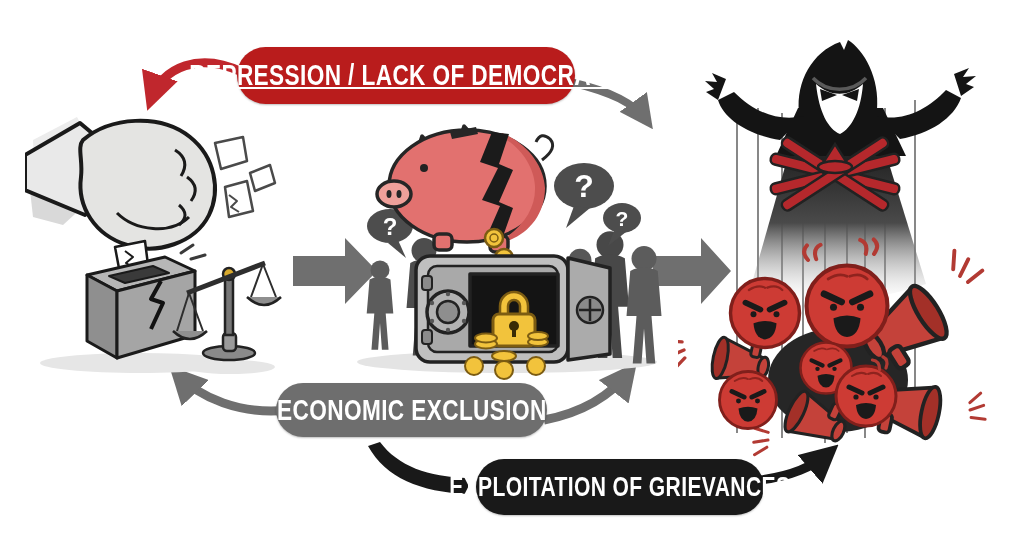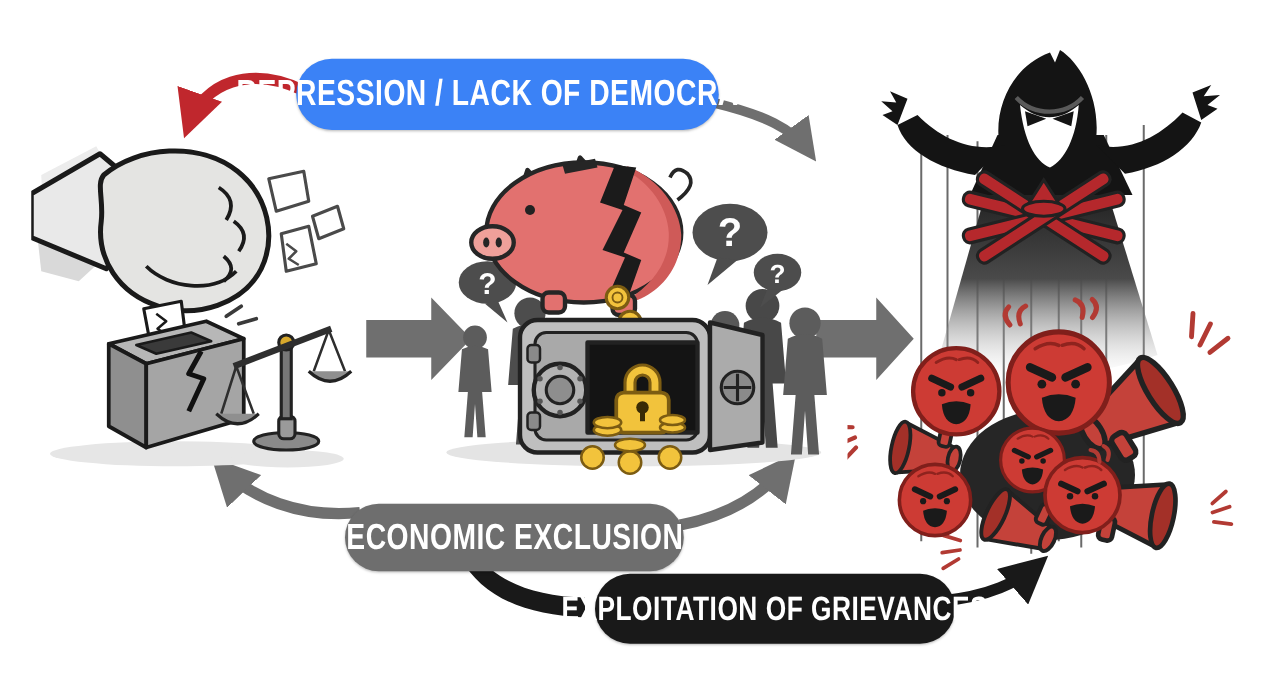--- a/index.html
+++ b/index.html
@@ -4,24 +4,24 @@
 <style>
   html,body{margin:0;padding:0;background:#fff;}
   #stage{position:relative;width:1024px;height:559px;background:#ffffff;overflow:hidden;
          font-family:"Liberation Sans",sans-serif;}
   #stage svg{position:absolute;}
   .banner{position:absolute;display:flex;align-items:center;justify-content:center;
           color:#fff;z-index:3;box-shadow:0 1px 2px rgba(0,0,0,.25);}
   .banner .txt{font-weight:bold;white-space:nowrap;letter-spacing:0.5px;
                transform:scaleX(.78);transform-origin:center;}
   #banner-repression{left:237px;top:47px;width:338px;height:57px;border-radius:29px;
-                     background:#3b82f6;}
+                     background:#b91c1c;text-decoration:underline;}
   #banner-repression .txt{font-size:29px;}
   #banner-economic{left:276px;top:383px;width:271px;height:54px;border-radius:27px;
-                   background:#6e6e6e;margin-top:20px;}
+                   background:#6e6e6e;}
   #banner-economic .txt{font-size:29px;}
   #banner-exploitation{left:476px;top:459px;width:288px;height:56px;border-radius:28px;
                        background:#191919;}
   #banner-exploitation .txt{font-size:27px;}
   #connectors{left:0;top:0;z-index:1;}
   #illu-left{left:25px;top:95px;z-index:2;}
   #illu-mid{left:352px;top:108px;z-index:2;}
   #illu-right{left:678px;top:38px;z-index:2;}
 </style>
 </head>

